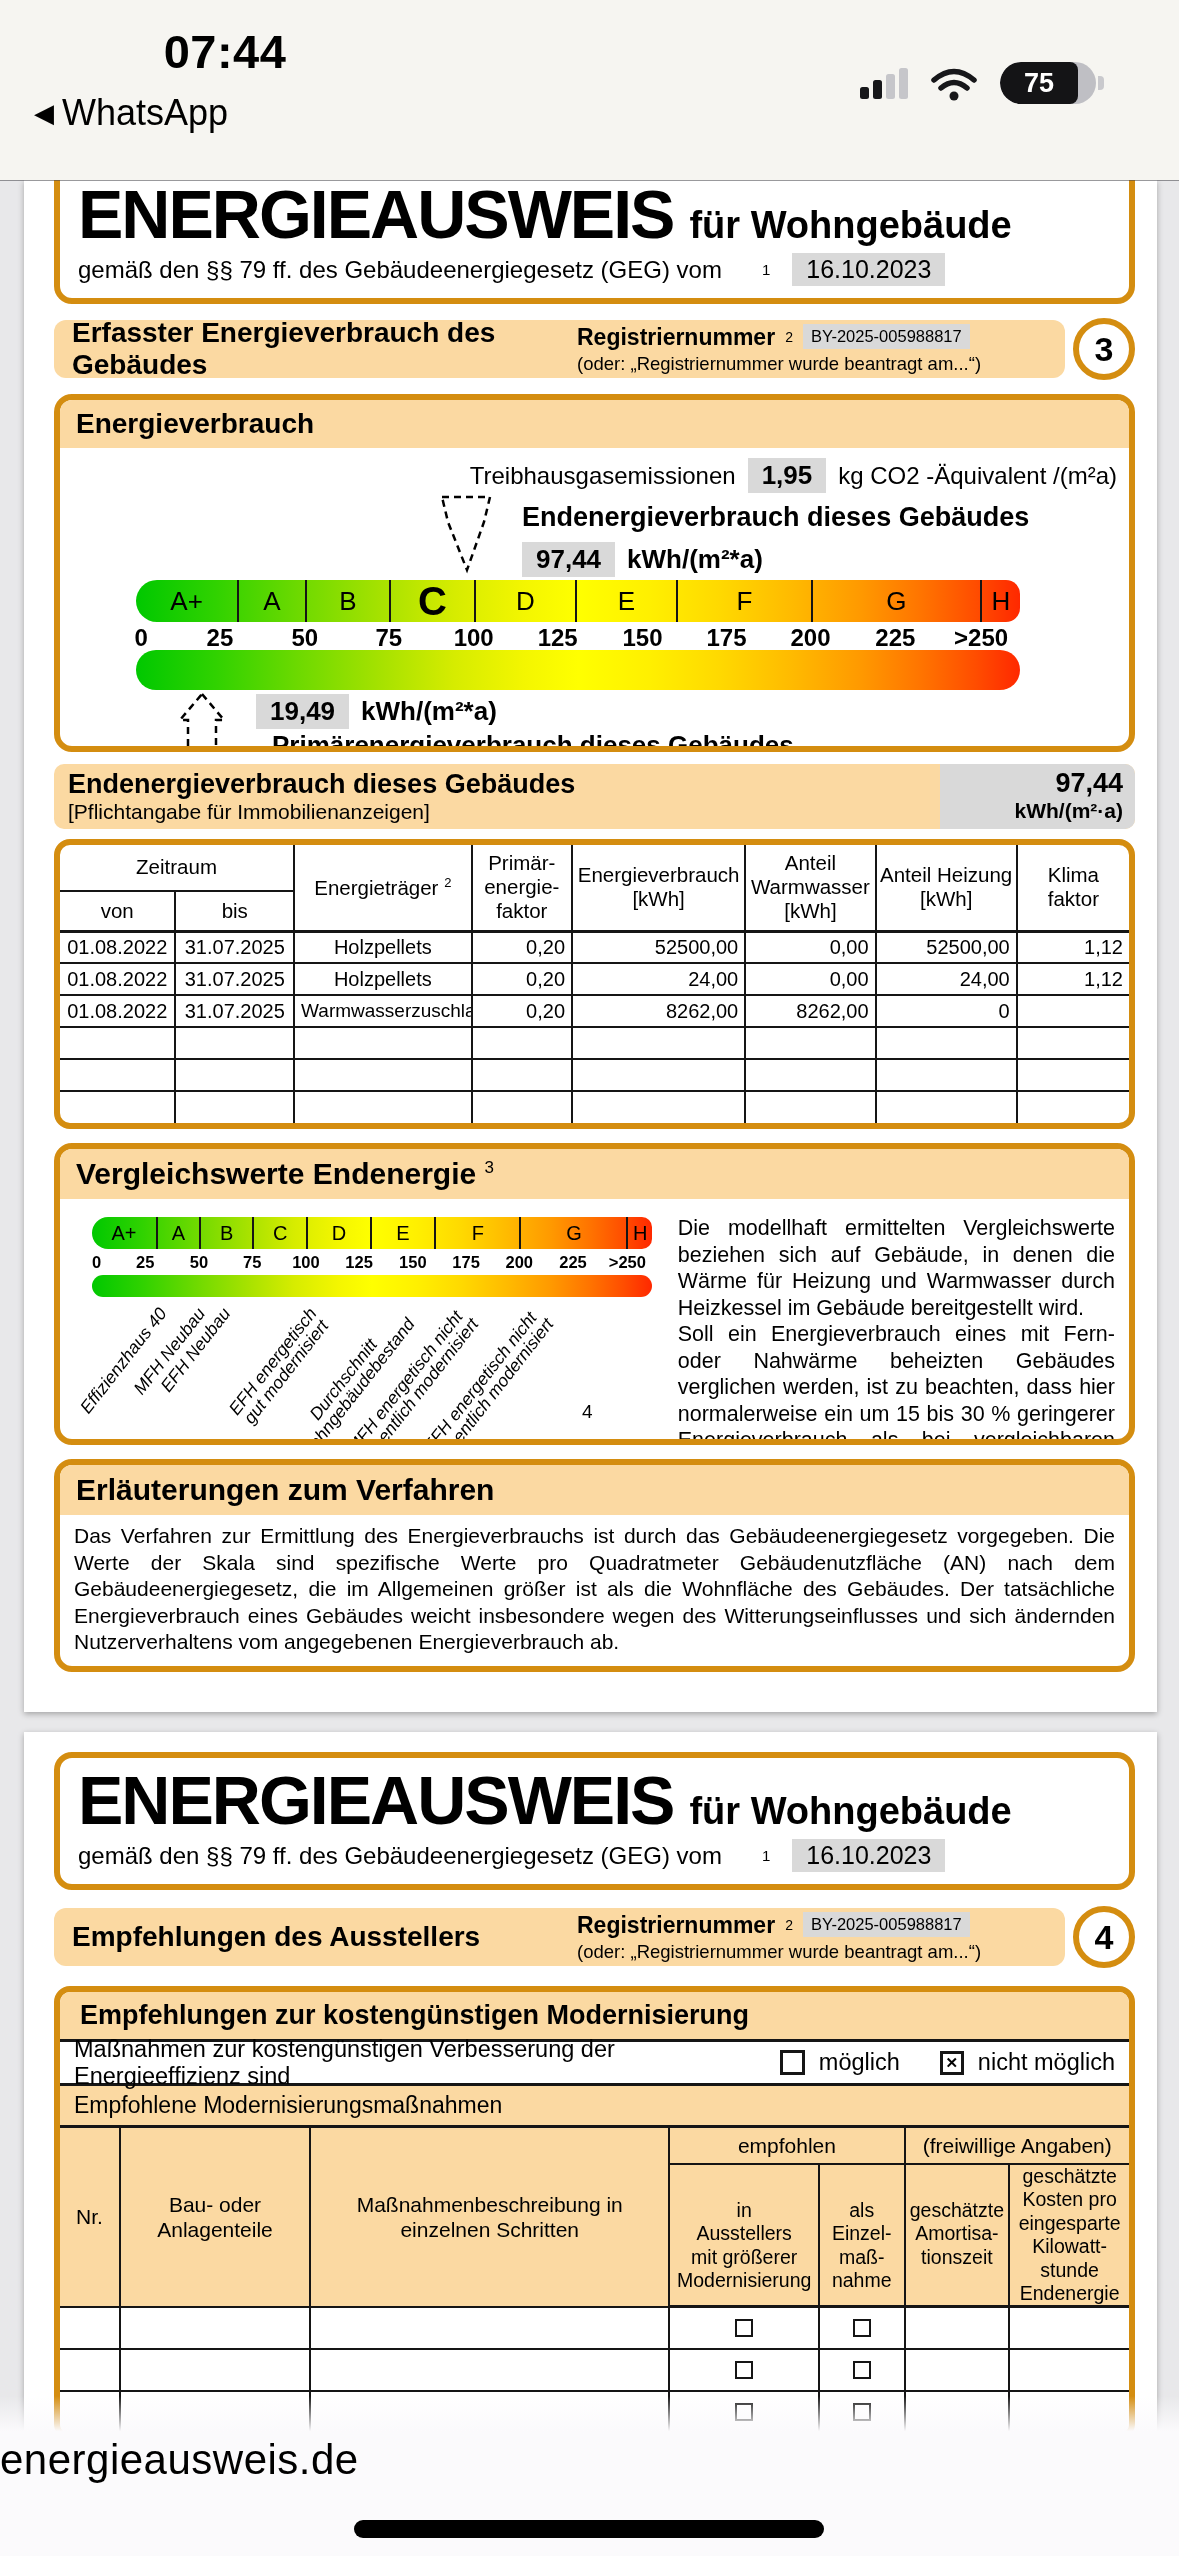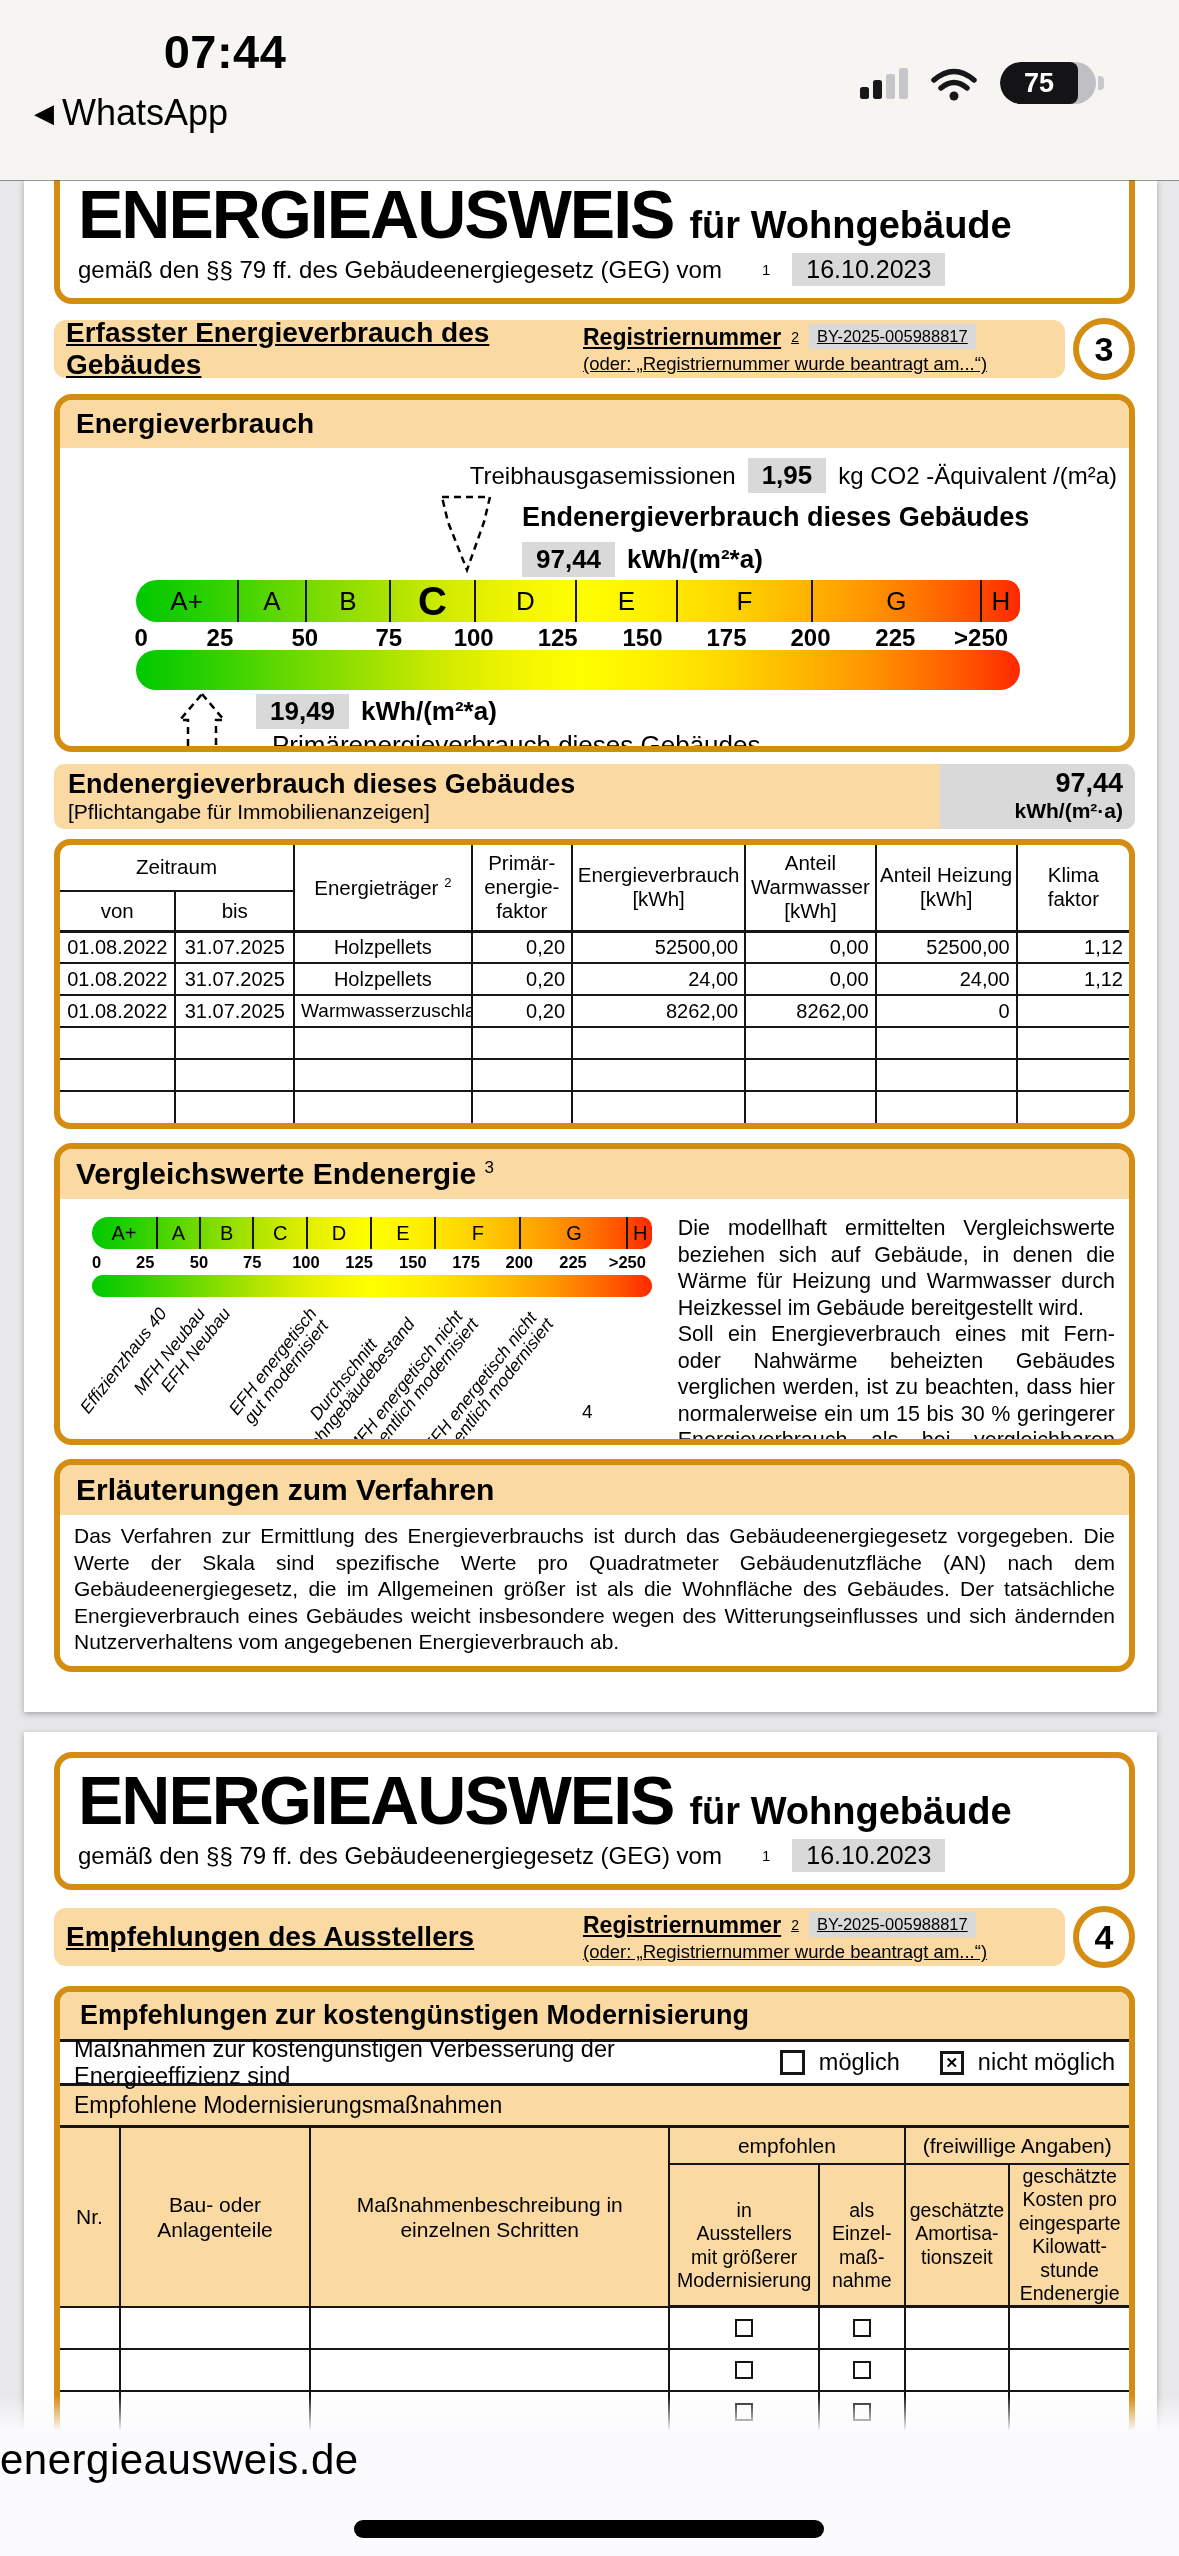--- a/index.html
+++ b/index.html
@@ -45,21 +45,21 @@
   .trow{display:flex;align-items:baseline;gap:16px;}
   .big-title{font-size:68px;line-height:60px;font-weight:900;letter-spacing:-2px;}
   .title-suffix{font-size:38px;font-weight:700;}
   .subrow{display:flex;align-items:center;gap:22px;margin-top:6px;font-size:24px;}
   .subrow sup{font-size:15px;margin-left:18px;}
   .gbox{background:var(--gbox);padding:2px 14px;}
   .date-box{font-size:25px;}
 
   
   .secwrap{position:relative;margin-top:14px;height:62px;}
-  .secbar{position:absolute;left:0;top:2px;right:70px;height:58px;background:var(--peach);border-radius:12px;display:flex;align-items:center;padding:0 12px;text-decoration:underline;}
+  .secbar{position:absolute;left:0;top:2px;right:70px;height:58px;background:var(--peach);border-radius:12px;display:flex;align-items:center;padding:0 18px;}
   .sec-title{font-size:28px;font-weight:700;flex:1;}
   .reg{width:470px;line-height:1.15;}
   .reg .l1{display:flex;align-items:center;gap:10px;font-size:23px;font-weight:700;}
   .reg .l1 sup{font-size:14px;font-weight:400;}
   .reg .l1 .gbox{font-size:16.5px;font-weight:400;padding:3px 8px;}
   .reg .l2{font-size:18.5px;font-weight:400;margin-top:3px;}
   .pagecircle{position:absolute;right:0;top:0;width:62px;height:62px;border:6px solid var(--orange);border-radius:50%;background:#fff;display:flex;align-items:center;justify-content:center;font-size:34px;font-weight:700;}
 
   
   .energy-content{position:relative;height:298px;}
@@ -73,21 +73,21 @@
   .band .seg:first-child{border-left:none;}
   .band .seg.cur{font-size:40px;font-weight:800;}
   .band-main{top:132px;}
   .ticks{position:absolute;left:76px;width:884px;height:24px;font-weight:700;font-size:24px;}
   .ticks span{position:absolute;transform:translateX(-50%);white-space:nowrap;}
   .ticks-main{top:176px;}
   .gradbar{position:absolute;left:76px;width:884px;height:40px;border-radius:20px;background:var(--grad);}
   .gradbar-main{top:202px;}
   .arrow-up{position:absolute;left:116px;top:244px;}
   .prim-val{position:absolute;left:196px;top:246px;display:flex;align-items:center;gap:12px;font-size:26px;font-weight:700;}
-  .prim-label{position:absolute;left:212px;top:282px;font-size:26px;font-weight:400;}
+  .prim-label{position:absolute;left:212px;top:282px;font-size:26px;font-weight:700;}
 
   
   .endband{margin-top:12px;background:var(--peach);border-radius:10px;display:flex;overflow:hidden;min-height:56px;}
   .endband .lft{flex:1;padding:5px 14px;}
   .endband .lft .t{font-size:27px;font-weight:700;}
   .endband .lft .n{font-size:21px;}
   .endband .rgt{width:195px;background:var(--gbox);padding:4px 12px;text-align:right;}
   .endband .rgt .v{font-size:27px;font-weight:700;}
   .endband .rgt .u{font-size:21px;font-weight:700;}
 

